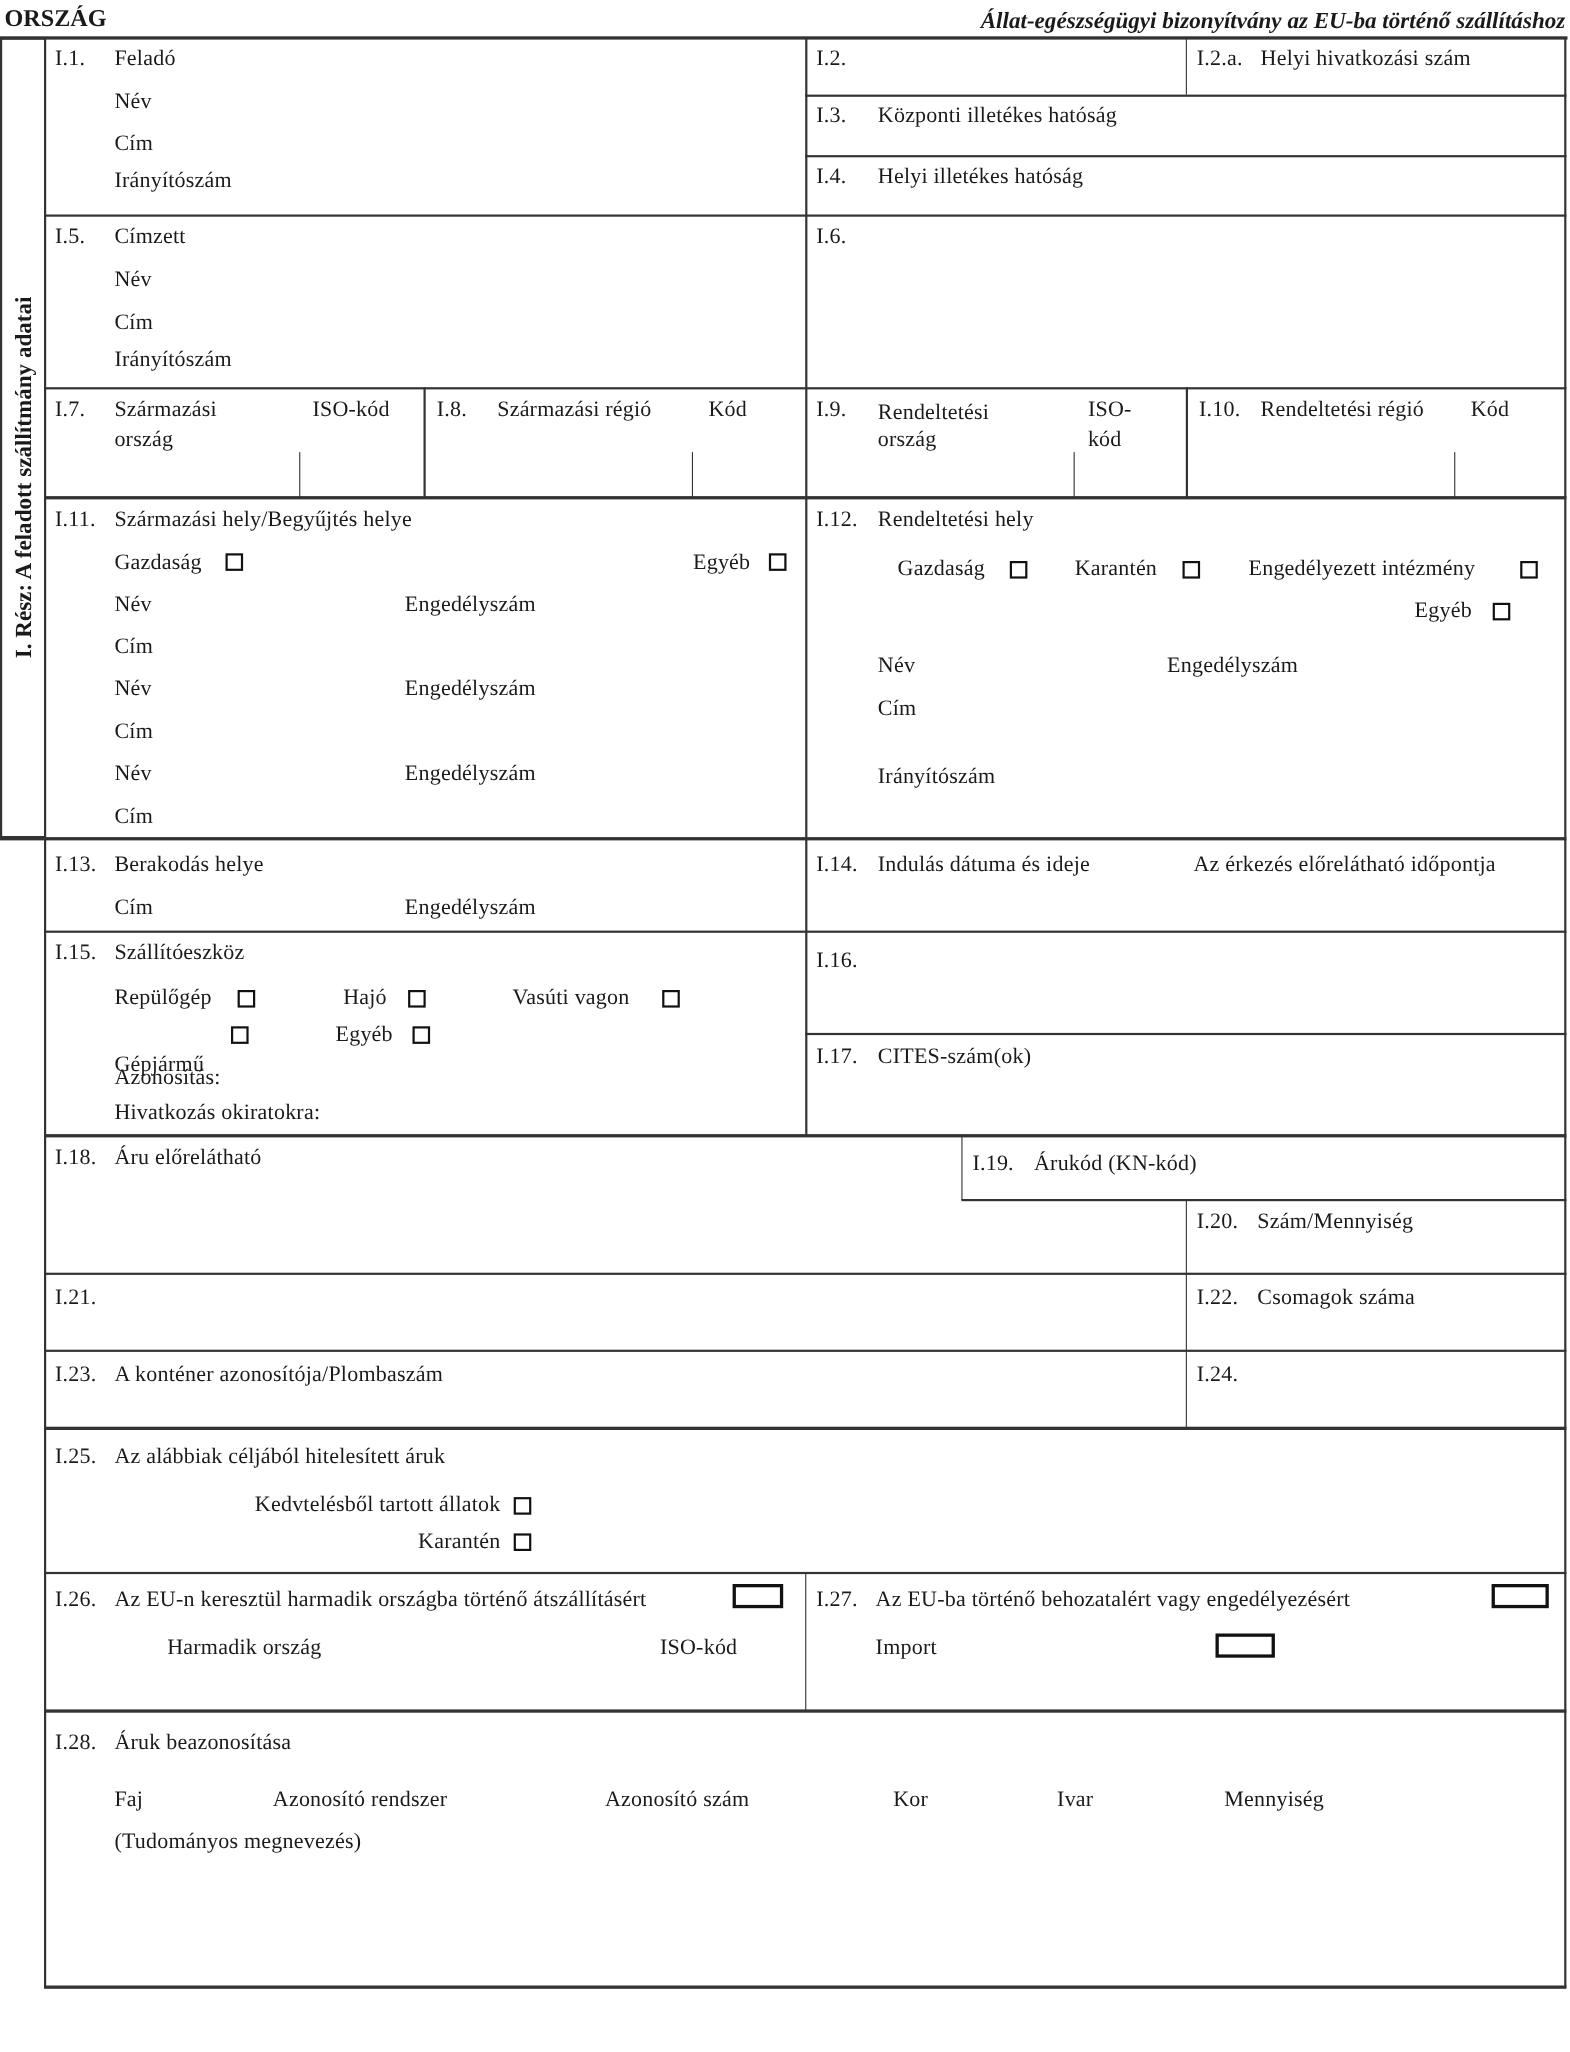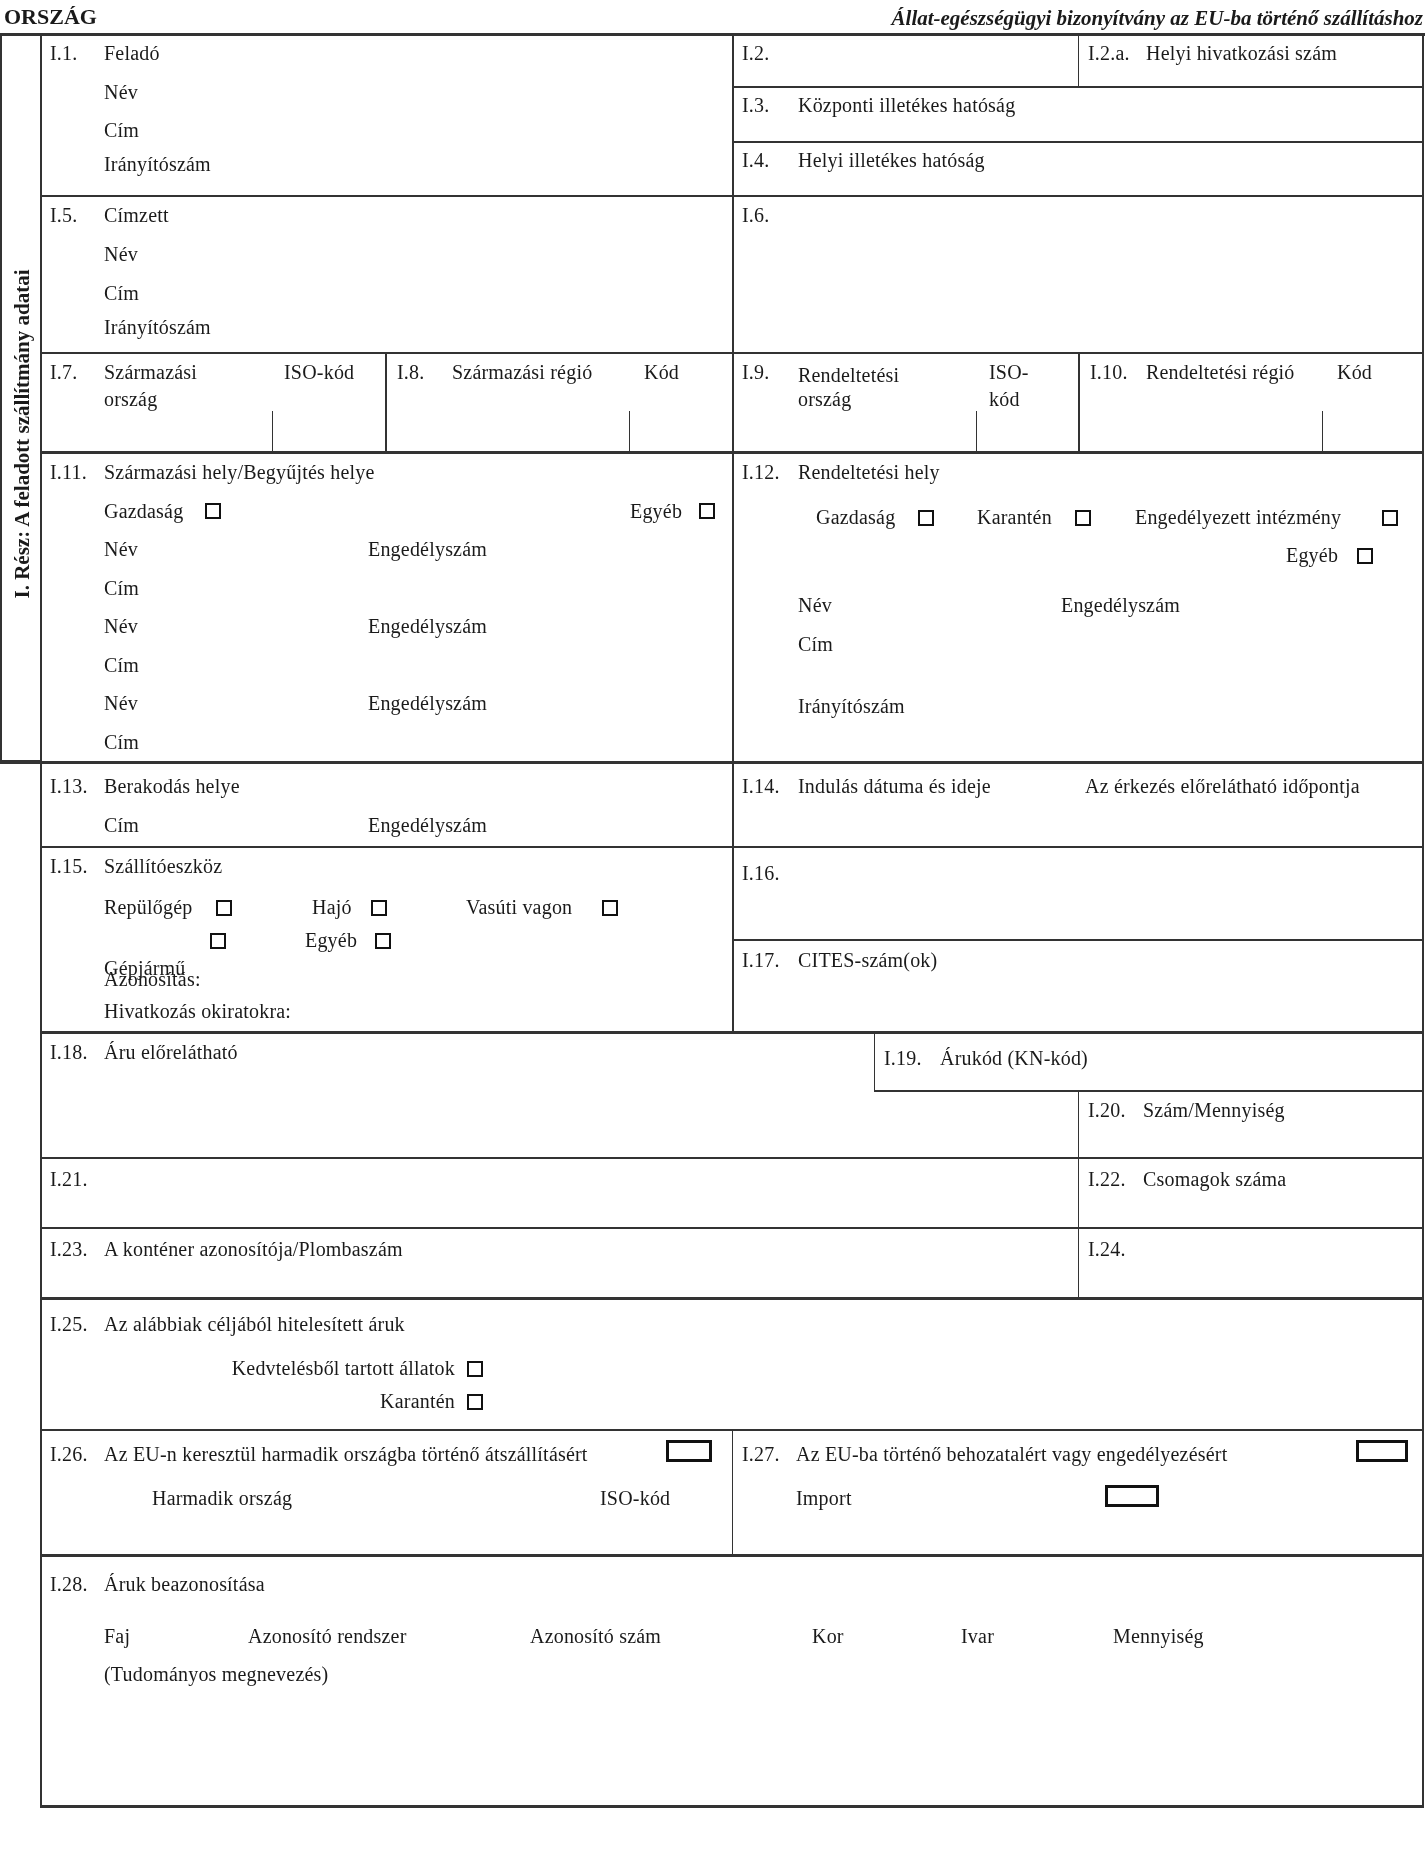--- a/index.html
+++ b/index.html
@@ -273,19 +273,19 @@
   <span class="txt" style="left:796px;top:1486px;">Import</span>
   <div class="cbw" style="left:1105px;top:1485px;width:54px;"></div>
 </div>
 
 <div>
   <span class="txt" style="left:50px;top:1572px;">I.28.</span>
   <span class="txt" style="left:104px;top:1572px;">Áruk beazonosítása</span>
   <div>
     <span class="txt" style="left:104px;top:1624px;">Faj</span>
     <span class="txt" style="left:248px;top:1624px;">Azonosító rendszer</span>
-    <span class="txt" style="left:530px;top:1624px;">Azonosító szám</span>
+    <span class="txt" style="left:550px;top:1624px;">Azonosító szám</span>
     <span class="txt" style="left:812px;top:1624px;">Kor</span>
     <span class="txt" style="left:961px;top:1624px;">Ivar</span>
     <span class="txt" style="left:1113px;top:1624px;">Mennyiség</span>
     <span class="txt" style="left:104px;top:1662px;">(Tudományos megnevezés)</span>
   </div>
 </div>
 
 </body></html>

